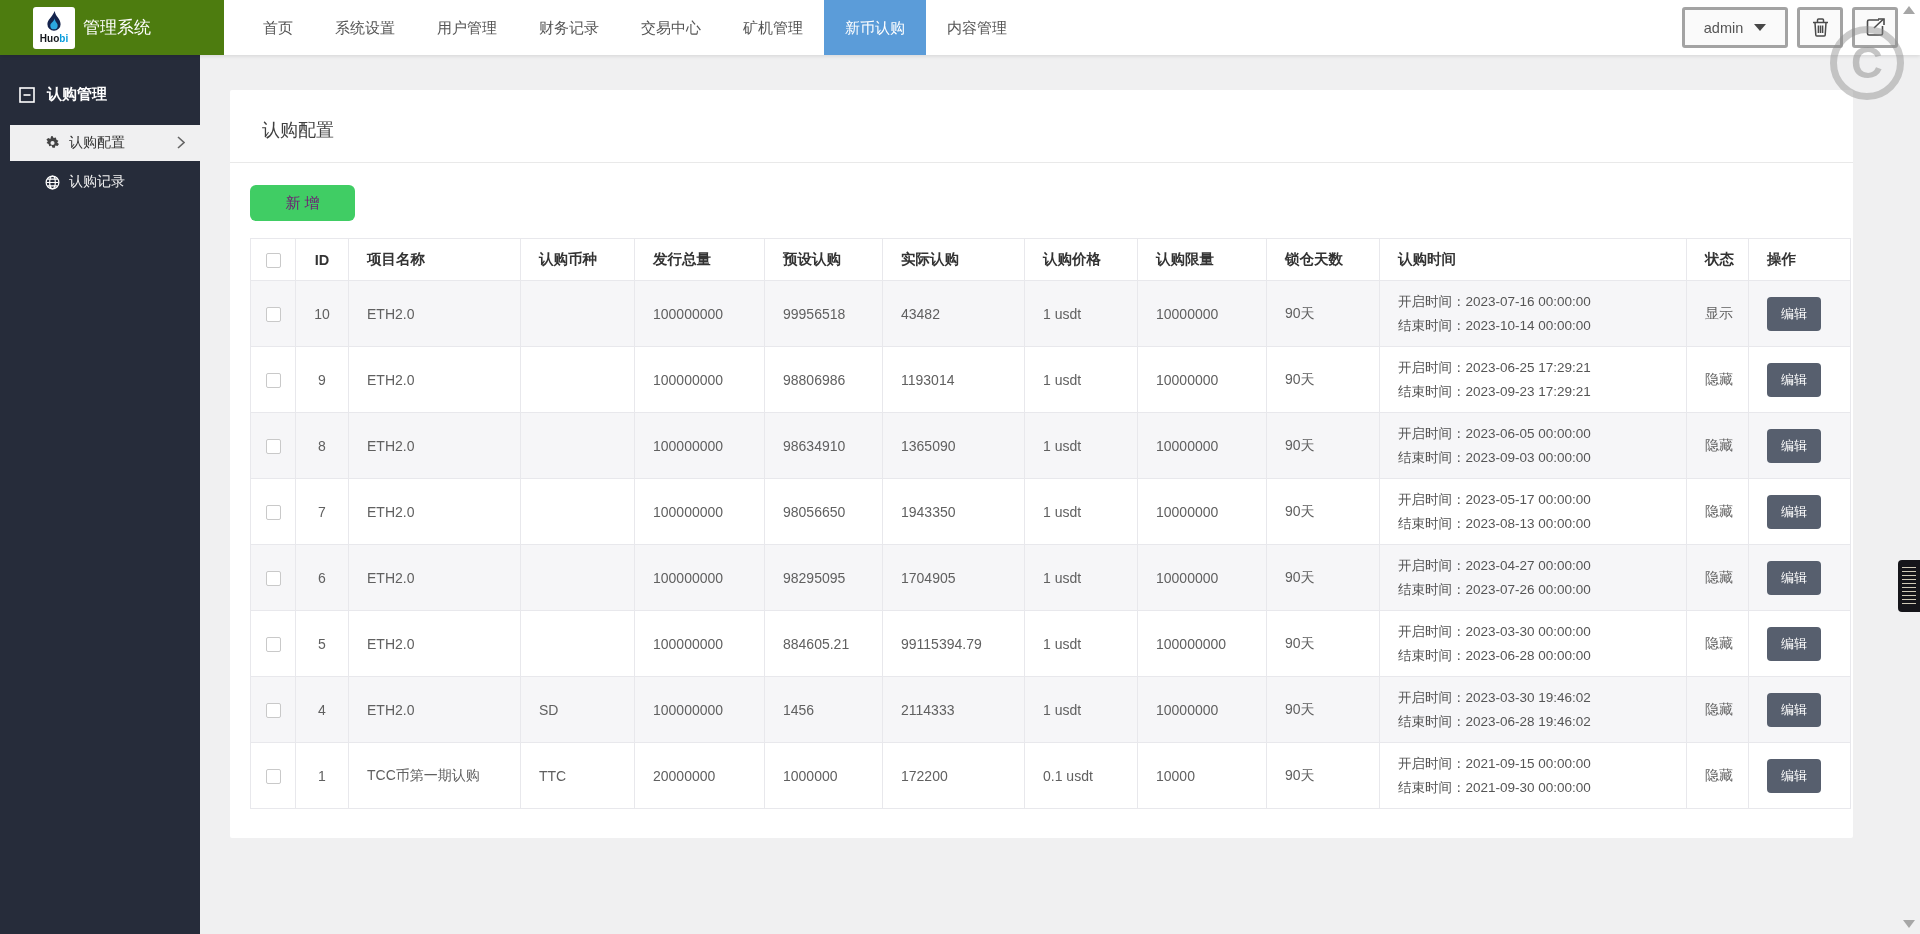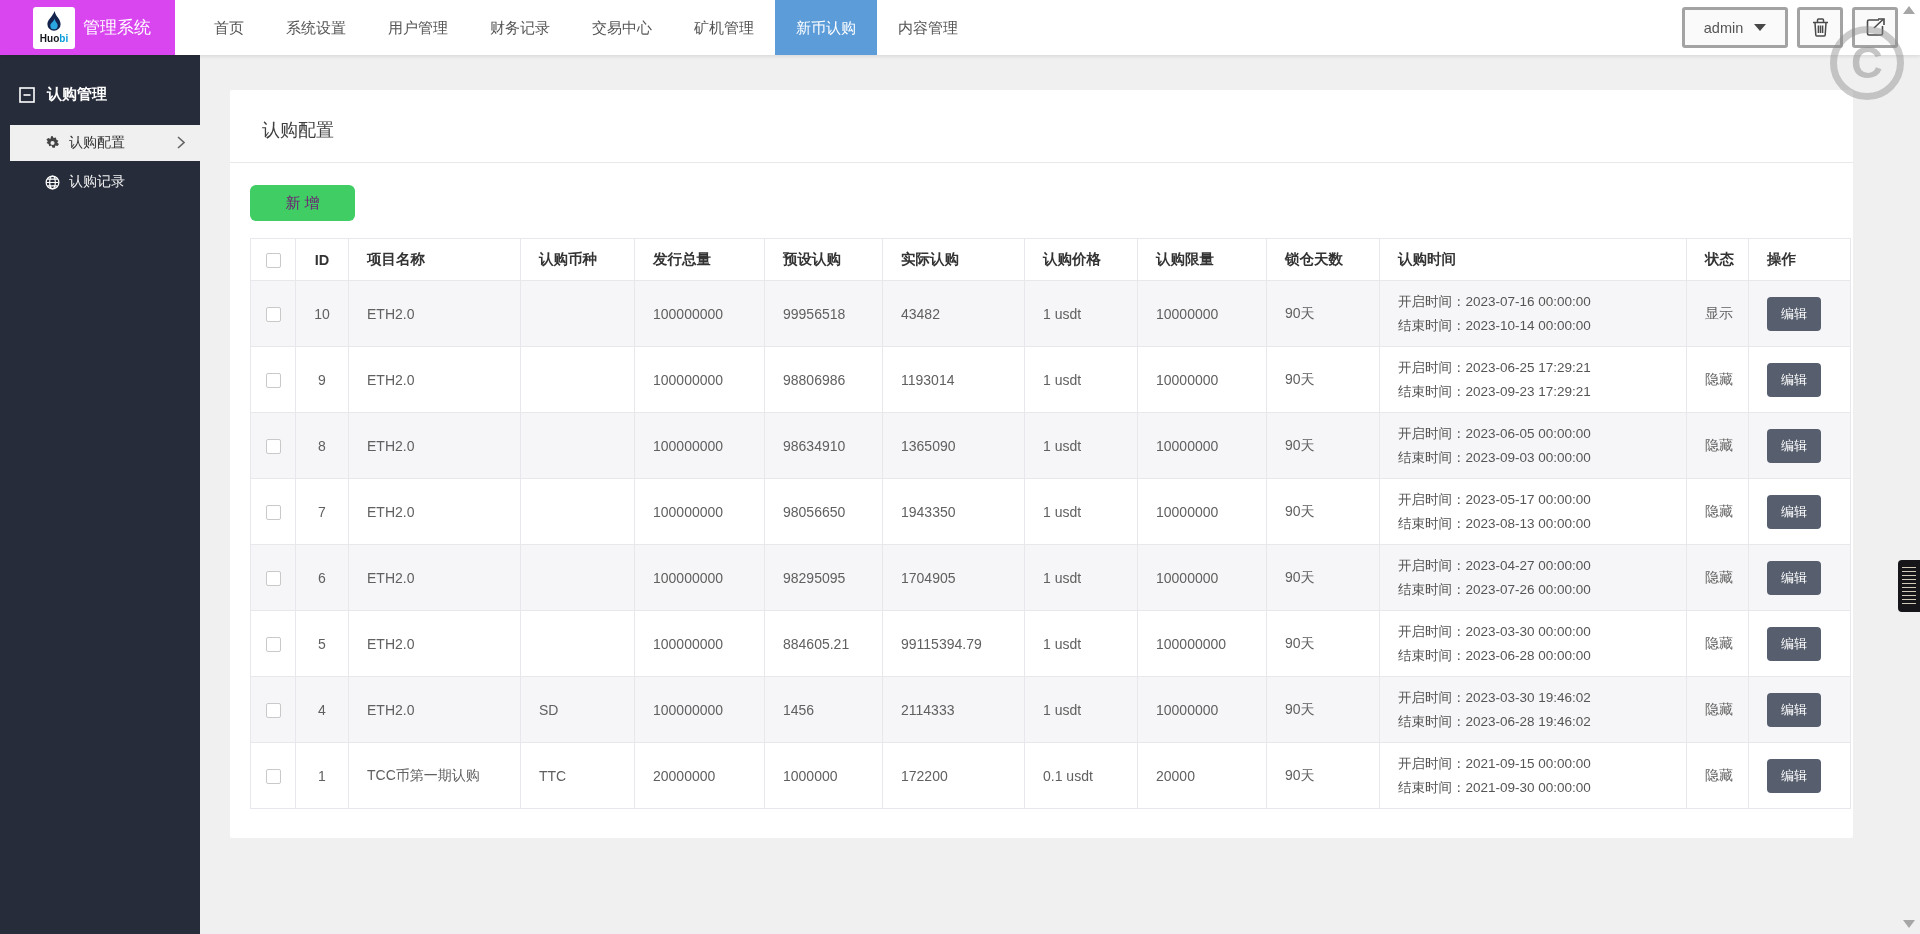--- a/index.html
+++ b/index.html
@@ -5,21 +5,21 @@
   * { margin:0; padding:0; box-sizing:border-box; }
   html,body { width:1920px; height:934px; }
   body {
     font-family:"Liberation Sans","DejaVu Sans",sans-serif;
     background:#f0f0f1; overflow:hidden; position:relative; color:#555;
   }
 
   
   .navbar { position:absolute; top:0; left:0; width:100%; height:55px;
     background:#fff; box-shadow:0 1px 4px rgba(0,0,0,.12); z-index:20; display:flex; }
-  .brand { width:175px; height:55px; background:#d946ef; display:flex;
+  .brand { width:224px; height:55px; background:#4d7c0f; display:flex;
     align-items:center; padding-left:33px; flex-shrink:0; }
   .logo-box { width:42px; height:42px; background:#fff; border-radius:3px;
     display:flex; flex-direction:column; align-items:center; justify-content:center; gap:1px; }
   .logo-word { font-size:10px; font-weight:bold; line-height:1; letter-spacing:0; }
   .logo-word .huo { color:#15181d; } .logo-word .bi { color:#059bdc; }
   .brand-title { color:#fff; font-size:17px; margin-left:8px; white-space:nowrap; }
   .nav-items { display:flex; margin-left:18px; }
   .nav-item { line-height:55px; padding:0 21px; font-size:15px; color:#555;
     cursor:pointer; white-space:nowrap; }
   .nav-item.active { background:#5b9cd9; color:#fff; }
@@ -349,21 +349,21 @@
             </tr>
             <tr>
               <td class="ctr"><span class="checkbox"></span></td>
               <td class="ctr">1</td>
               <td>TCC币第一期认购</td>
               <td>TTC</td>
               <td>20000000</td>
               <td>1000000</td>
               <td>172200</td>
               <td>0.1 usdt</td>
-              <td>20000</td>
+              <td>10000</td>
               <td>90天</td>
               <td>
                 <div class="time-line">开启时间：2021-09-15 00:00:00</div>
                 <div class="time-line">结束时间：2021-09-30 00:00:00</div>
               </td>
               <td>隐藏</td>
               <td><button class="edit-btn">编辑</button></td>
             </tr>
           </tbody>
       </table>

